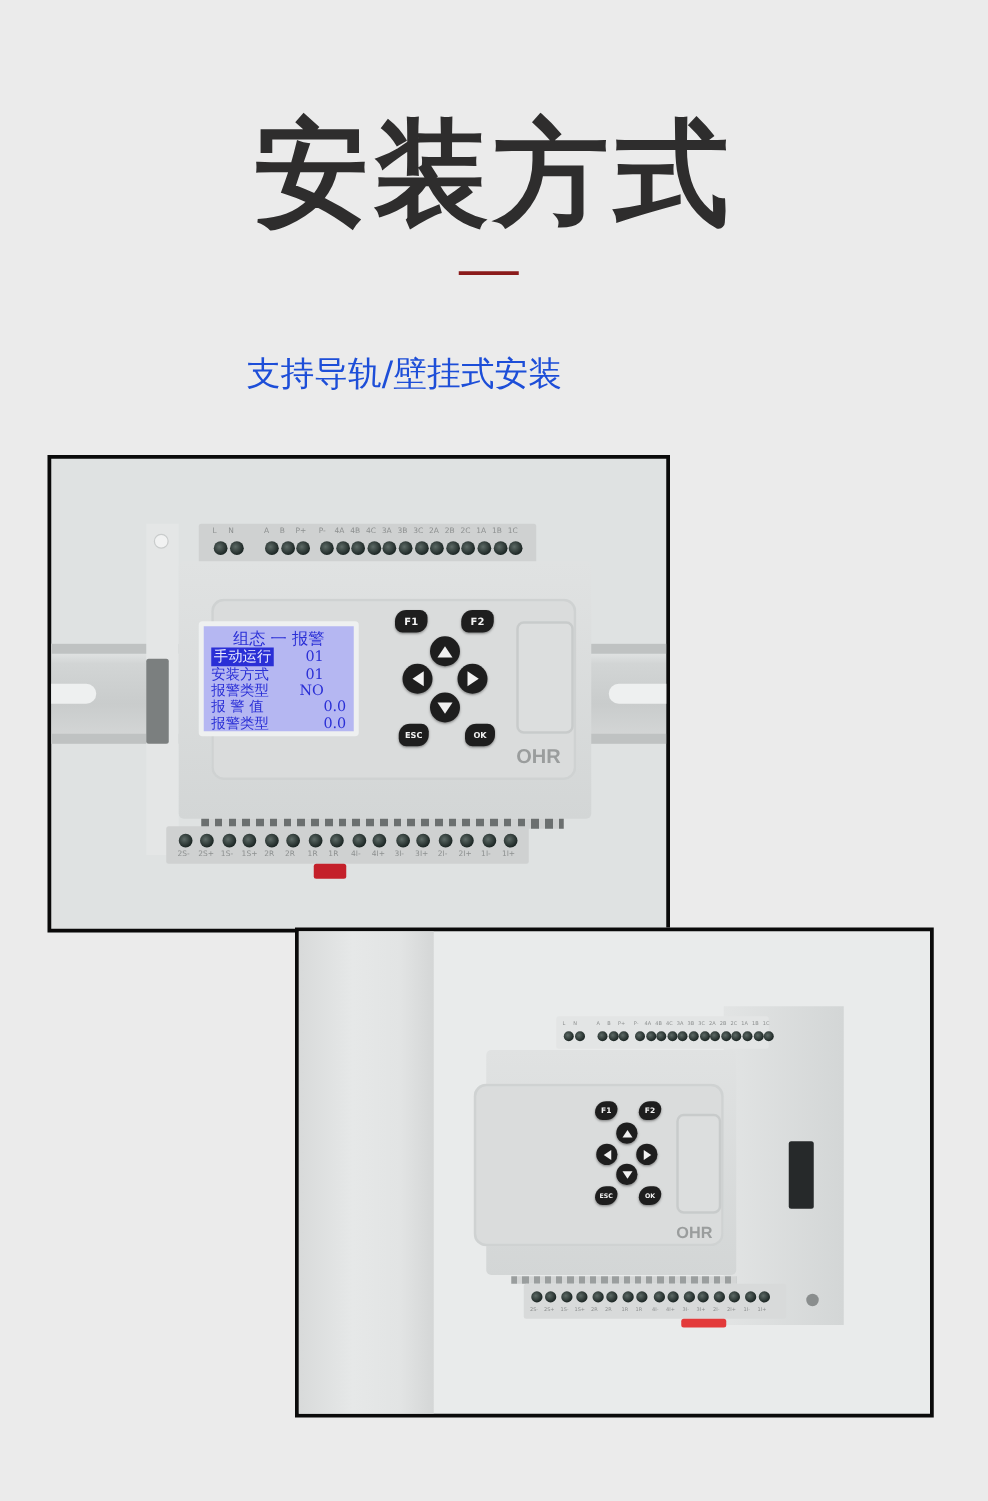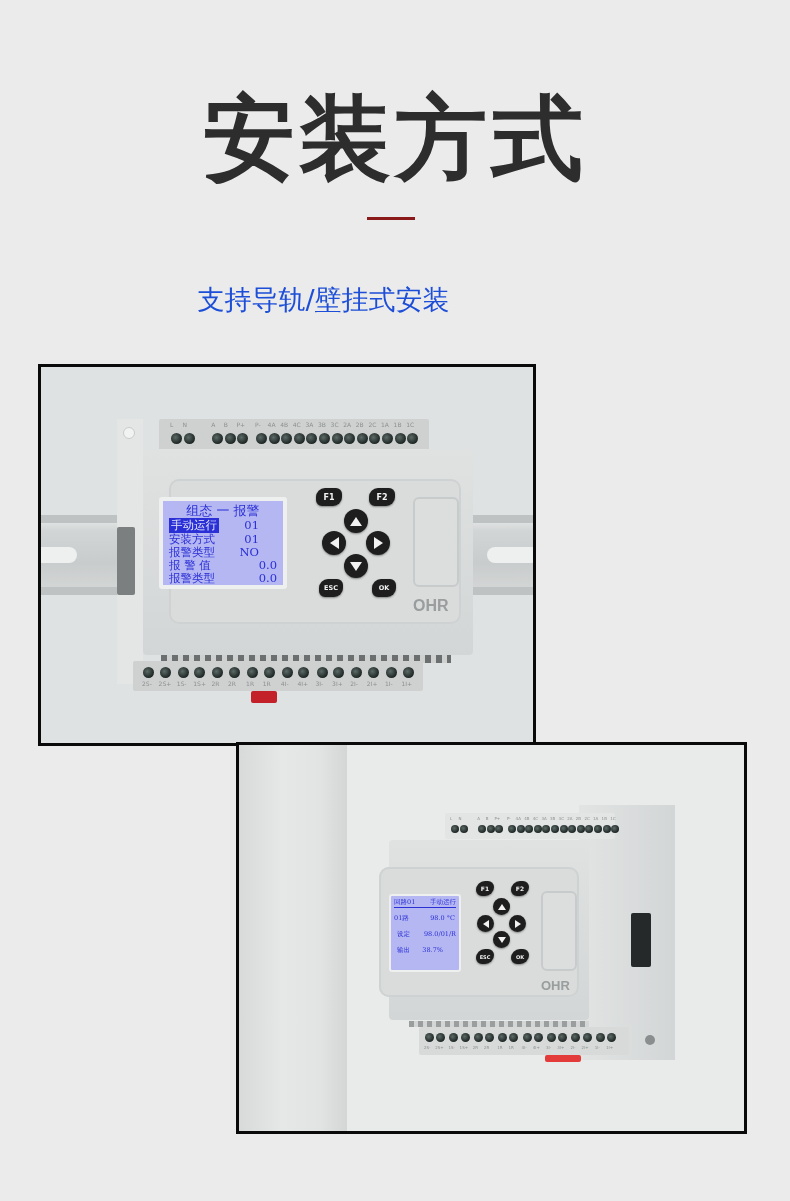--- a/index.html
+++ b/index.html
@@ -276,38 +276,20 @@
         <div class="tlabel" style="left: 201.4px; top: 240px; font-size: 4px;">2I-</div>
         <div class="screw" style="left: 213.6px; top: 228px; height: 9px; width: 9px;"></div>
         <div class="tlabel" style="left: 212.6px; top: 240px; font-size: 4px;">2I+</div>
         <div class="screw" style="left: 226.8px; top: 228px; height: 9px; width: 9px;"></div>
         <div class="tlabel" style="left: 225.8px; top: 240px; font-size: 4px;">1I-</div>
         <div class="screw" style="left: 238px; top: 228px; height: 9px; width: 9px;"></div>
         <div class="tlabel" style="left: 237px; top: 240px; font-size: 4px;">1I+</div>
       </div>
     <div class="latch" style="left:176px;top:250px;width:36px;height:7px;background:#e33a3a;"></div>
 
-    <div class="lcd" style="left:20px;top:89px;width:72px;height:78px;font-size:6.5px;border-width:2px;">
-      <div class="row" style="left:3px;right:3px;top:2px;border-bottom:1px solid #2a2fd6;">
-          <span>回路01</span>
-          <span>手动运行</span>
-        </div>
-      <div class="row" style="left:3px;right:4px;top:18px;">
-          <span>01路</span>
-          <span>98.0 °C</span>
-        </div>
-      <div class="row" style="left:6px;right:3px;top:34px;">
-          <span>设定</span>
-          <span>98.0/01/R</span>
-        </div>
-      <div class="row" style="left:6px;right:16px;top:50px;">
-          <span>输出</span>
-          <span>38.7%</span>
-        </div>
-    </div>
 
     <div class="btn key" style="left:107px;top:76px;width:18px;height:15px;font-size:6px;">F1</div>
     <div class="btn key" style="left:142px;top:76px;width:18px;height:15px;font-size:6px;">F2</div>
     <div class="btn arrow" style="left:124px;top:93px;width:17px;height:17px;">
         <div class="tri" style="border-left:4px solid transparent;border-right:4px solid transparent;border-bottom:6px solid #f2f2f2;"></div>
       </div>
     <div class="btn arrow" style="left:108px;top:110px;width:17px;height:17px;">
         <div class="tri" style="border-top:4px solid transparent;border-bottom:4px solid transparent;border-right:6px solid #f2f2f2;"></div>
       </div>
     <div class="btn arrow" style="left:140px;top:110px;width:17px;height:17px;">

